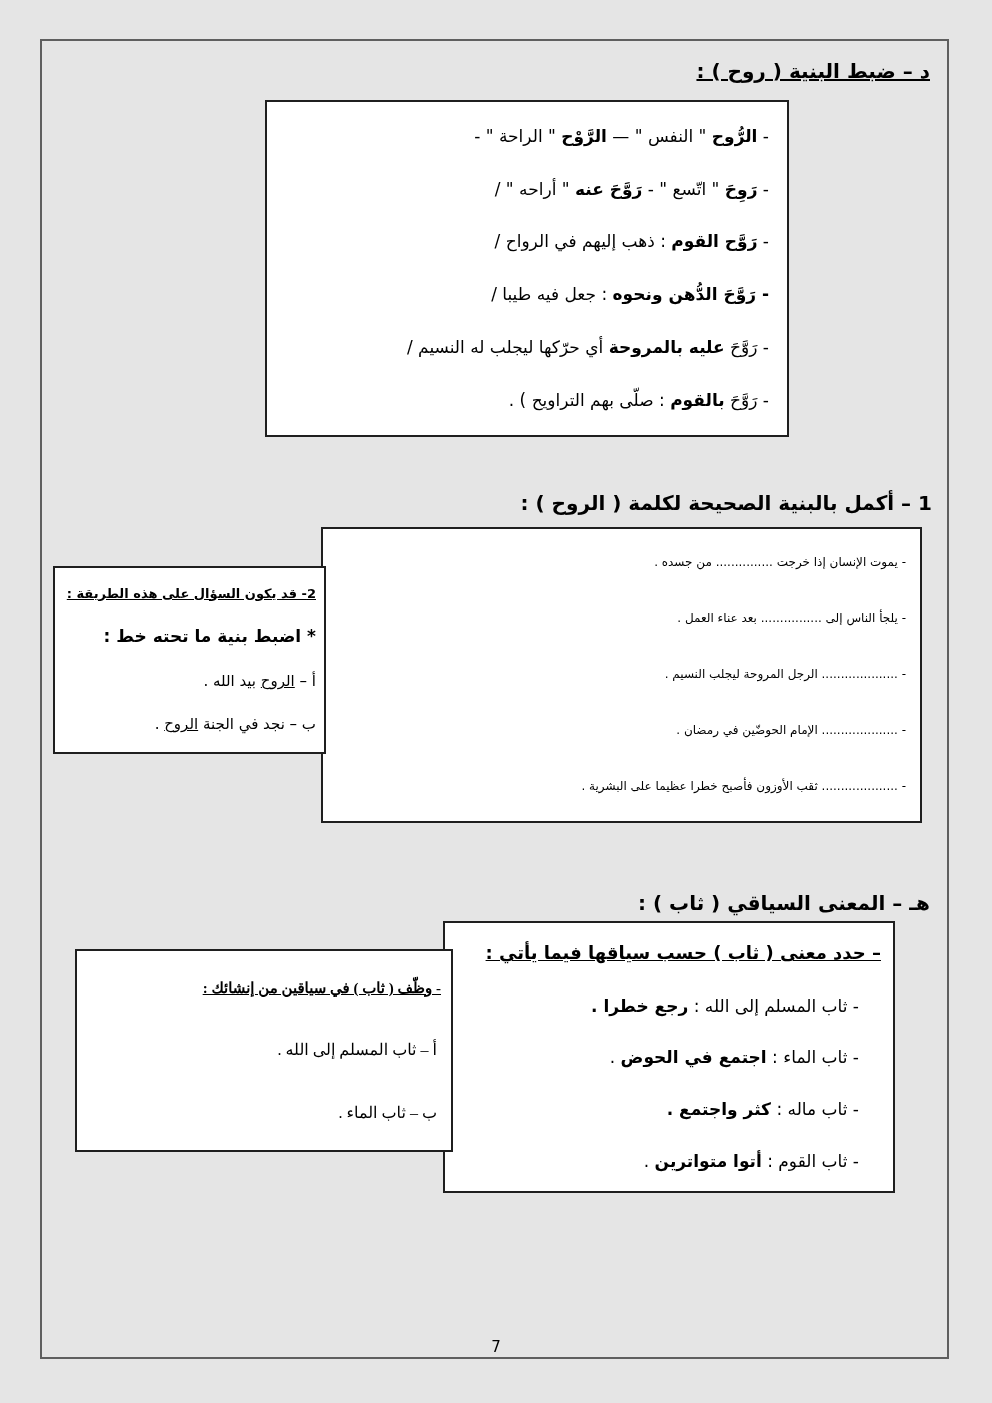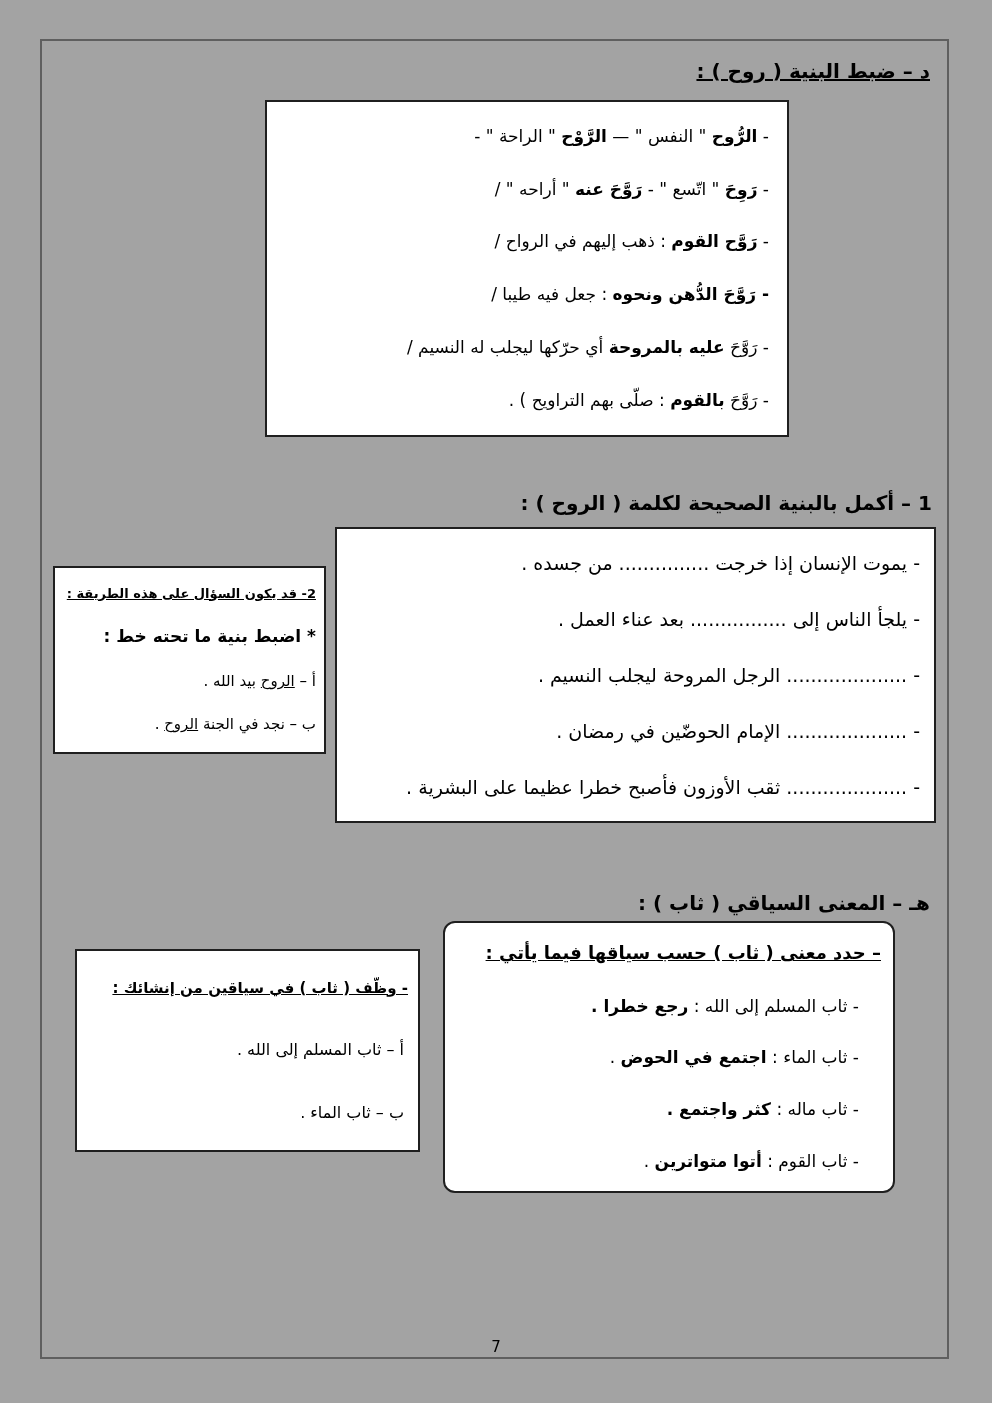--- a/index.html
+++ b/index.html
@@ -4,21 +4,21 @@
 <style>
   html, body {
     margin: 0;
     padding: 0;
     background: #ffffff;
   }
   .page {
     position: relative;
     width: 992px;
     height: 1403px;
-    background: #a3a3a3;
+    background: #e5e5e5;
     color: #000000;
     font-family: "DejaVu Sans", sans-serif;
     overflow: hidden;
   }
   .frame {
     position: absolute;
     left: 40px;
     top: 39px;
     width: 909px;
     height: 1320px;
@@ -59,54 +59,54 @@
   .rooh-box {
     left: 265px; top: 100px;
     width: 524px; height: 337px;
     padding: 8px 0;
     font-size: 17px;
   }
   .rooh-box .line { padding: 0 18px 0 8px; }
 
   
   .fill-box {
-    left: 335px; top: 527px;
+    left: 321px; top: 527px;
     width: 601px; height: 296px;
     padding: 6px 0;
-    font-size: 19px;
+    font-size: 12px;
   }
   .fill-box .line { padding: 0 14px 0 8px; }
 
   
   .hint-box {
     left: 53px; top: 566px;
     width: 273px; height: 188px;
     padding: 6px 8px;
   }
   .hint-title { font-size: 13px; font-weight: bold; text-decoration: underline; }
   .hint-sub   { font-size: 17px; font-weight: bold; }
   .hint-box .item { font-size: 15px; }
 
   
   .thab-box {
     left: 443px; top: 921px;
     width: 452px; height: 272px;
     padding: 4px 12px;
     font-size: 17px;
-    border-radius: 12px;
   }
   .thab-title { font-size: 18px; font-weight: bold; text-decoration: underline; }
   .thab-box .item { padding: 0 22px 0 0; }
 
   
   .apply-box {
     left: 75px; top: 949px;
-    width: 345px; height: 203px;
+    width: 378px; height: 203px;
     padding: 6px 10px;
     font-size: 16px;
+    font-family: Liberation Serif, serif;
   }
   .apply-title  { font-size: 15px; font-weight: bold; text-decoration: underline; }
   .answer-label { font-size: 18px; font-weight: bold; padding-left: 70px; text-align: left; direction: rtl; }
   .answer-label .inner { text-decoration: underline; }
   .apply-box .item { padding: 0 4px 0 0; }
 
   .page-number {
     position: absolute;
     top: 1338px;
     left: 0;

